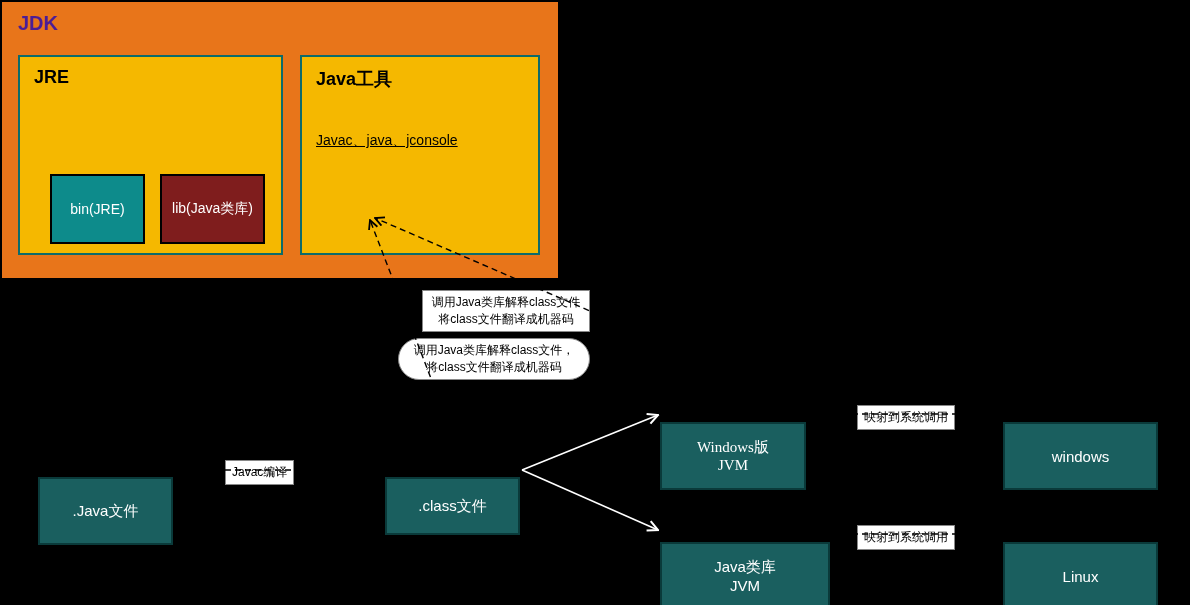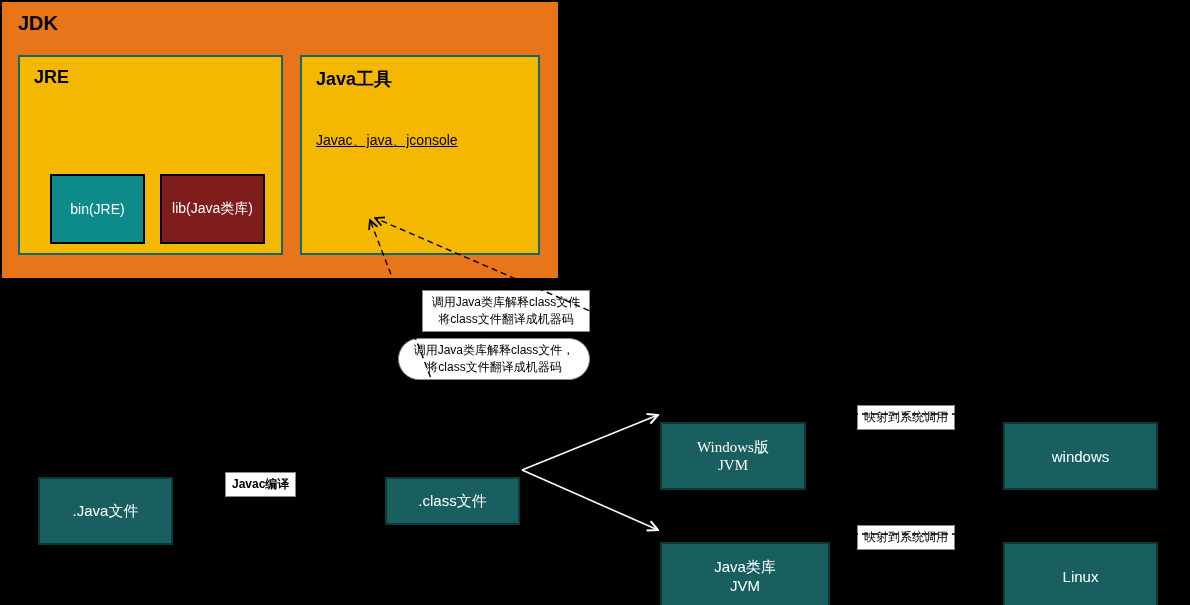--- a/index.html
+++ b/index.html
@@ -25,21 +25,21 @@
       height: 280px;
       background: #E8751A;
       border: 2px solid #000;
     }
     .jdk-label {
       position: absolute;
       top: 12px;
       left: 18px;
       font-size: 20px;
       font-weight: bold;
-      color: #000000;
+      color: #4c1d95;
     }
     .jre-container {
       position: absolute;
       left: 18px;
       top: 55px;
       width: 265px;
       height: 200px;
       background: #F5B800;
       border: 2px solid #0D6B6B;
     }
@@ -98,36 +98,36 @@
       color: #000;
       text-decoration: underline;
     }
     .teal-box {
       background: #1A5F5F;
       border: 2px solid #0a3a3a;
       color: #fff;
       font-size: 15px;
     }
     .java-file { left: 38px; top: 435px; width: 135px; height: 68px; }
-    .class-file { left: 385px; top: 435px; width: 135px; height: 48px; }
+    .class-file { left: 385px; top: 435px; width: 135px; height: 58px; }
     .win-jvm { left: 660px; top: 380px; width: 146px; height: 68px; font-family: Liberation Serif, serif; }
     .linux-jvm { left: 660px; top: 500px; width: 170px; height: 68px; }
     .win-box { left: 1003px; top: 380px; width: 155px; height: 68px; }
     .linux-box { left: 1003px; top: 500px; width: 155px; height: 68px; }
     .edge-label {
       position: absolute;
       background: #fff;
       border: 1px solid #888;
       font-size: 12px;
       padding: 3px 6px;
       color: #000;
       text-align: center;
       line-height: 1.4;
     }
-    .lbl-javac { left: 225px; top: 472px; font-weight: bold; }
+    .lbl-javac { left: 225px; top: 460px; }
     .lbl-lib1 { left: 398px; top: 338px; width: 192px; border-radius: 24px; }
     .lbl-lib2 { left: 422px; top: 290px; width: 168px; }
     .lbl-map1 { left: 857px; top: 405px; }
     .lbl-map2 { left: 857px; top: 525px; }
     svg.connectors {
       position: absolute;
       left: 0; top: 0;
       width: 1190px; height: 605px;
       pointer-events: none;
     }

